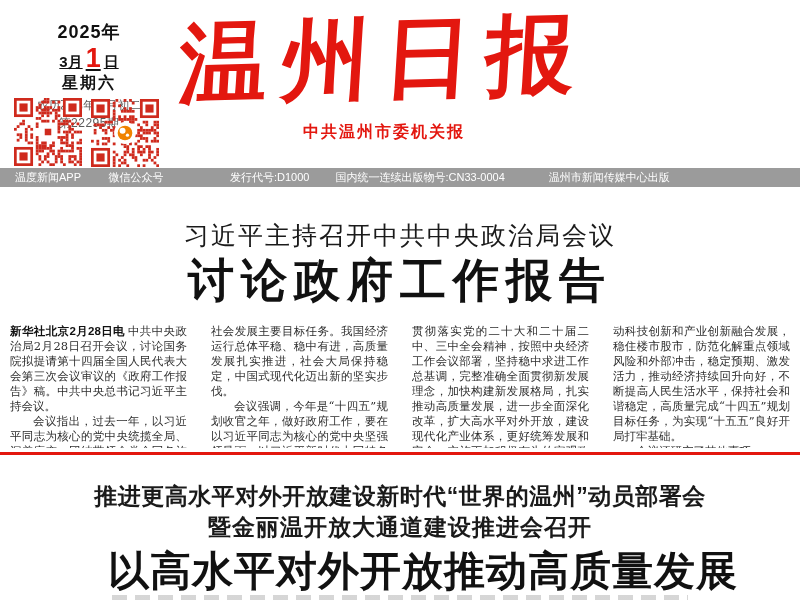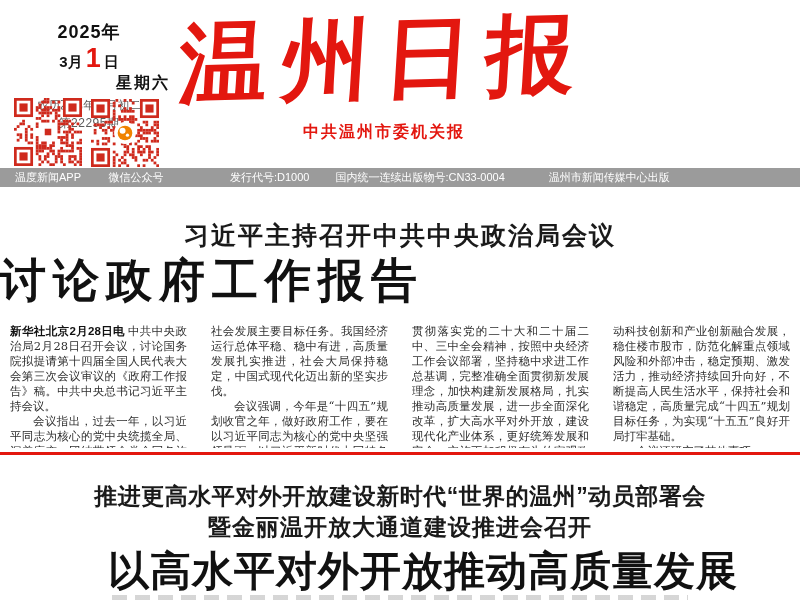--- a/index.html
+++ b/index.html
@@ -10,24 +10,24 @@
   }
   *{margin:0;padding:0;box-sizing:border-box;}
   html,body{background:#fff;}
   .page{
     position:relative;width:800px;height:600px;background:#fff;overflow:hidden;
     font-family:"Liberation Sans",sans-serif;color:#111;
   }
   
   .dateblock{position:absolute;left:8px;top:8px;width:162px;text-align:center;margin-top:12px;}
   .db-year{font-size:18px;font-weight:bold;letter-spacing:1px;}
-  .db-date{margin-top:2px;display:flex;align-items:baseline;justify-content:center;gap:3px;}
+  .db-date{margin-top:2px;display:flex;align-items:baseline;justify-content:center;gap:3px;text-decoration:underline;}
   .db-month,.db-suffix{font-size:15px;font-weight:bold;}
   .db-day{font-size:27px;font-weight:bold;color:var(--brand-red);line-height:24px;}
-  .db-weekday{font-size:16px;font-weight:bold;margin-top:1px;letter-spacing:2px;text-align:right;}
+  .db-weekday{font-size:16px;font-weight:bold;margin-top:1px;letter-spacing:2px;}
   .db-lunar{font-size:11.5px;color:#5a5a5a;margin-top:4px;}
   .db-issue{font-size:12px;color:#5a5a5a;margin-top:2px;letter-spacing:.5px;}
   
   .masthead{position:absolute;left:158px;top:-6px;width:452px;height:128px;
     display:flex;align-items:center;justify-content:center;}
   .masthead-title{
     font-family:"DejaVu Serif",serif;font-size:88px;font-weight:bold;color:var(--brand-red);
     letter-spacing:14px;transform:skew(-5deg) rotate(-1.5deg);white-space:nowrap;line-height:1;
   }
   .organ{position:absolute;left:158px;top:122px;width:452px;text-align:center;
@@ -41,22 +41,22 @@
   
   .infobar{position:absolute;left:0;top:168px;width:800px;height:19px;background:var(--bar-gray);
     color:#fff;font-size:11px;display:flex;align-items:center;white-space:nowrap;}
   .qr-label-1{width:96px;text-align:center;}
   .qr-label-2{width:80px;text-align:center;}
   .bar-item-0{margin-left:54px;}
   .bar-item-1{margin-left:26px;}
   .bar-item-2{margin-left:44px;}
   
   .kicker1{position:absolute;top:219px;left:0;width:800px;text-align:center;
-    font-size:25px;font-weight:bold;letter-spacing:2px;color:#1a1a1a;}
-  .headline1{position:absolute;top:250px;left:0;width:800px;text-align:left;
+    font-size:25px;font-weight:normal;letter-spacing:2px;color:#1a1a1a;}
+  .headline1{position:absolute;top:250px;left:0;width:800px;text-align:center;
     font-size:46px;font-weight:900;letter-spacing:7px;color:#111;}
   .columns{position:absolute;top:324px;left:10px;width:780px;height:124px;
     display:flex;gap:24px;overflow:hidden;}
   .col{flex:1;font-family:"DejaVu Serif",serif;font-size:11.5px;line-height:15px;
     text-align:justify;color:var(--ink);}
   .col p{margin:0;}
   .col p.indent{text-indent:2em;}
   .dateline{font-weight:bold;font-family:"Liberation Sans",sans-serif;margin-right:3px;color:#111;}
   
   .redrule{position:absolute;top:452px;left:0;width:800px;height:3px;background:var(--brand-red);}

